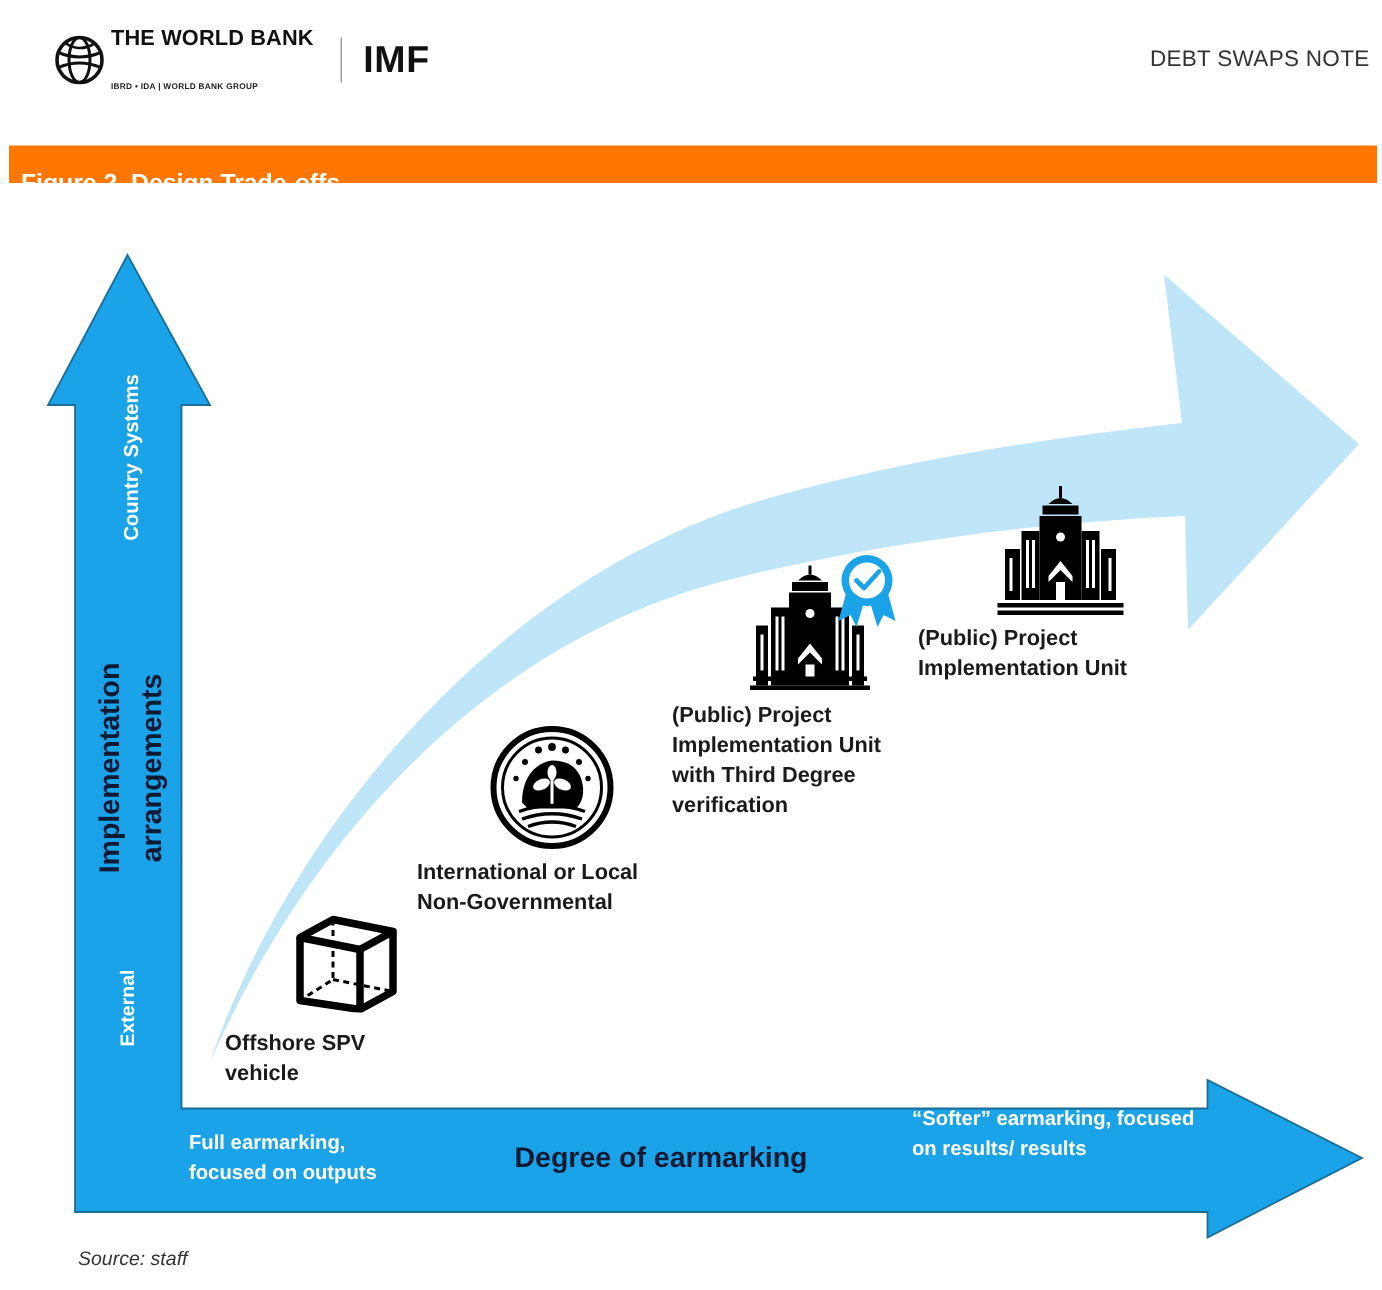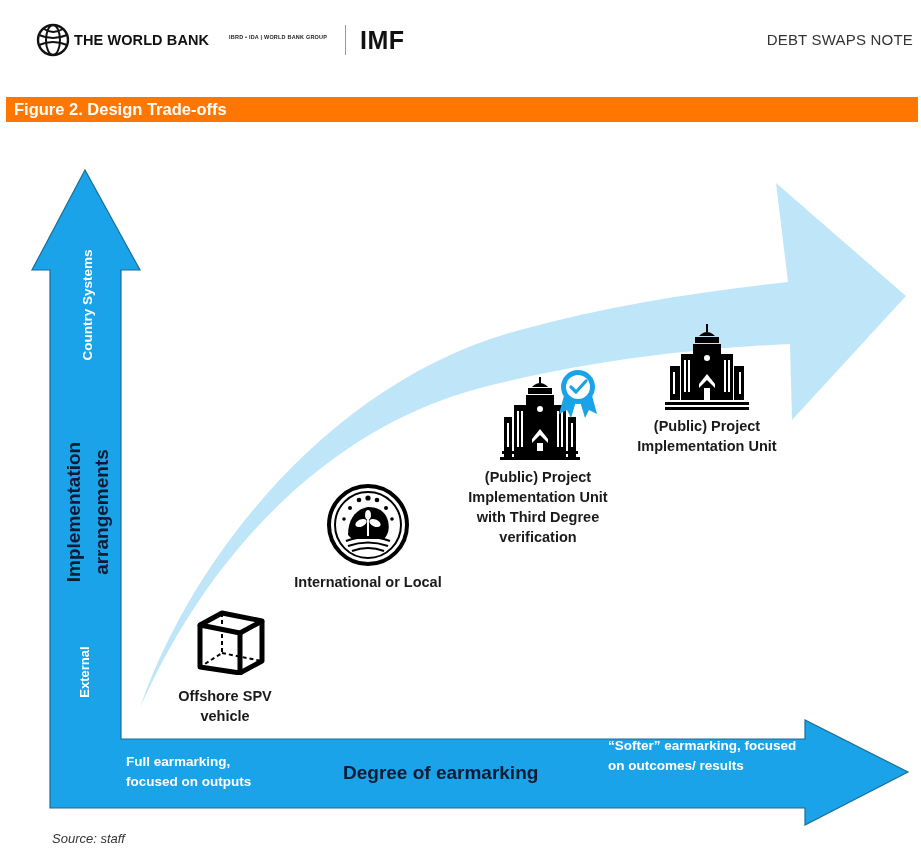--- a/index.html
+++ b/index.html
@@ -1,30 +1,30 @@
 <!DOCTYPE html>
 <html><head>
 <meta charset="utf-8">
 <style>
   html, body { margin:0; padding:0; background:#ffffff; }
   body { width:921px; height:860px; position:relative; overflow:hidden;
          font-family:"Liberation Sans", "DejaVu Sans", sans-serif; color:#1a1a1a; }
   .abs { position:absolute; }
   .header-logo { left:36px; top:22px; height:36px; display:flex; align-items:center; }
   .wb-globe { width:34px; height:34px; }
-  .wb-text { margin-left:4px; display:flex; flex-direction:row; line-height:1;gap:20px; }
+  .wb-text { margin-left:4px; display:flex; flex-direction:column; line-height:1;gap:20px; }
   .wb-title { font-weight:bold; font-size:14.5px; letter-spacing:0.1px; color:#111; }
   .wb-sub { font-size:5.5px; color:#222; margin-top:2px; letter-spacing:0.2px; font-weight:bold; }
   .logo-divider { width:1px; height:30px; background:#9a9a9a; margin:0 14px 0 18px; }
   .imf { font-weight:bold; font-size:25px; color:#111; letter-spacing:0.5px; }
   .doc-label { right:8px; top:31px; font-size:15px; color:#333; letter-spacing:0.2px; }
   .fig-bar { left:6px; top:97px; width:912px; height:25px; background:#ff7700; }
-  .fig-title { left:14px; top:100px; color:#fff; font-weight:bold; font-size:16.5px; }
+  .fig-title { left:14px; top:113px; color:#fff; font-weight:bold; font-size:16.5px; }
   svg.diagram { position:absolute; left:0; top:0; }
-  .item-label { position:absolute; text-align:center; font-weight:bold; font-size:14.5px;
+  .item-label { position:absolute; font-weight:bold; font-size:14.5px;
                 line-height:20px; color:#1a1a1a; }
   .ax-text-w { position:absolute; color:#ffffff; font-weight:bold; font-size:13.5px; line-height:20px; }
   .ax-title { position:absolute; color:#0d1a33; font-weight:bold; font-size:19px; }
   .vtext { position:absolute; transform-origin:center center; transform:rotate(-90deg);
            white-space:nowrap; text-align:center; }
   .source { left:52px; top:831px; font-style:italic; font-size:13px; color:#333; }
 </style>
 </head>
 <body>
 
@@ -69,21 +69,21 @@
 </div>
 <div class="ax-text-w vtext" style="left:45px; top:662px; width:80px; font-size:13px;">External</div>
 
 <div class="ax-text-w" style="left:126px; top:752px;">
   <div>Full earmarking,</div>
   <div>focused on outputs</div>
 </div>
 <div class="ax-title" style="left:343px; top:762px;">Degree of earmarking</div>
 <div class="ax-text-w" style="left:608px; top:736px;">
   <div>“Softer” earmarking, focused</div>
-  <div>on outcomes/ results</div>
+  <div>on results/ results</div>
 </div>
 
 <svg class="abs" style="left:190px; top:605px;" width="80" height="70" viewBox="0 0 80 70">
   <g fill="none" stroke="#000" stroke-linejoin="round">
     <path d="M10 20 L32 8 L72 16 L50 28 Z" stroke-width="5"></path>
     <path d="M10 20 L10 62 L50 68 L50 28" stroke-width="5"></path>
     <path d="M72 16 L72 56 L50 68" stroke-width="5"></path>
     <path d="M32 8 L32 48 L10 62 M32 48 L72 56" stroke-width="2" stroke-dasharray="4 3"></path>
   </g>
 </svg>
@@ -108,20 +108,21 @@
   <g fill="#fff">
     <path d="M42 54 L42 36" stroke="#fff" stroke-width="2"></path>
     <ellipse cx="35" cy="40" rx="6" ry="3.5" transform="rotate(-25 35 40)"></ellipse>
     <ellipse cx="49" cy="40" rx="6" ry="3.5" transform="rotate(25 49 40)"></ellipse>
     <ellipse cx="42" cy="32" rx="3" ry="5"></ellipse>
   </g>
   <path d="M20 58 Q42 50 64 58 M22 63 Q42 56 62 63 M26 68 Q42 62 58 68" fill="none" stroke="#000" stroke-width="2.2"></path>
 </svg>
 <div class="item-label" style="left:278px; top:572px; width:180px;">
   <div>International or Local</div>
+  <div>Non-Governmental</div>
 </div>
 
 <svg class="abs" style="left:498px; top:373px;" width="90" height="90" viewBox="0 0 90 90">
   <g fill="#000">
     <rect x="41" y="4" width="2" height="6"></rect>
     <path d="M34 14 Q42 6 50 14 Z"></path>
     <rect x="30" y="15" width="24" height="6"></rect>
     <rect x="28" y="22" width="28" height="62"></rect>
     <rect x="16" y="32" width="12" height="52"></rect>
     <rect x="56" y="32" width="12" height="52"></rect>

